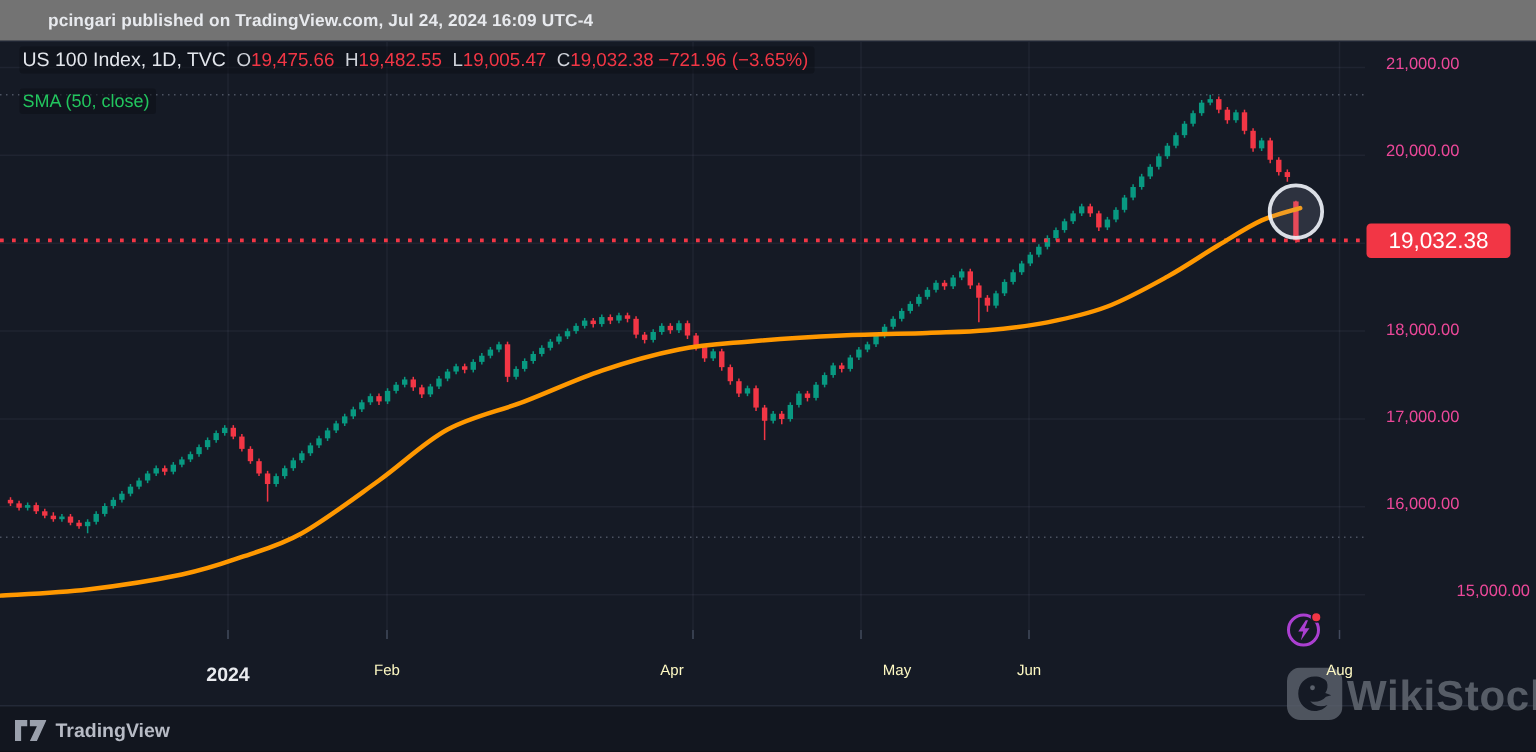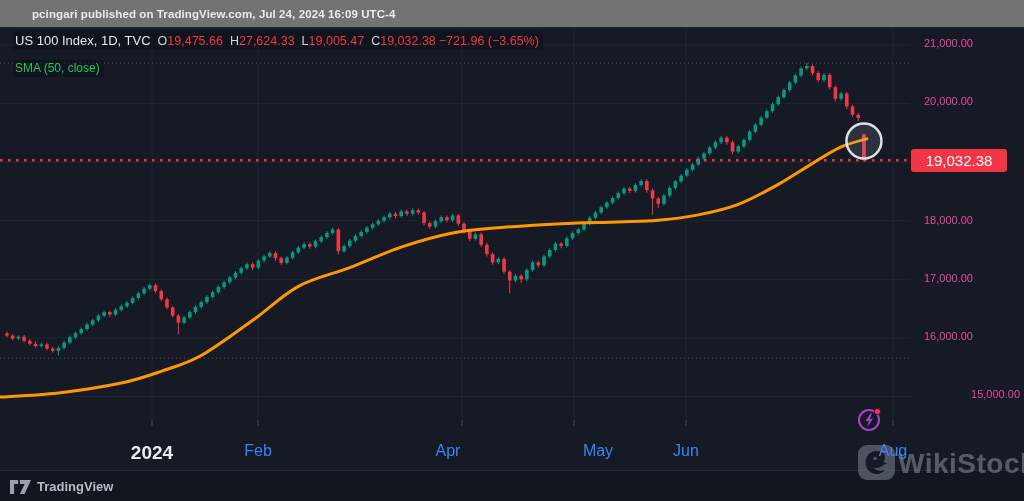--- a/index.html
+++ b/index.html
@@ -24,22 +24,22 @@
   .legend-chg{font-size:12.5px;color:#f23645;margin-left:3px;}
   .legend-ind{font-size:12px;color:#22c55e;margin-top:10px;}
   .price-scale{position:absolute;left:910px;top:28px;width:114px;height:392px;z-index:5;}
   .ylabel{position:absolute;left:14px;width:96px;font-size:11px;color:#ec4899;}
   .price-badge{
     position:absolute;left:911px;top:149px;width:96px;height:23px;z-index:6;
     background:#f23645;border-radius:3px;color:#ffffff;font-size:15px;
     display:flex;align-items:center;justify-content:center;font-weight:400;
   }
   .time-scale{position:absolute;left:0;top:420px;width:910px;height:50px;z-index:6;}
-  .xlabel{position:absolute;top:22px;transform:translateX(-50%);font-size:16px;color:#3b82f6;}
-  .xlabel.year{font-size:19px;font-weight:700;color:#e8eaee;}
+  .xlabel{position:absolute;top:22px;transform:translateX(-50%);font-size:10px;color:#fef9c3;}
+  .xlabel.year{font-size:13px;font-weight:700;color:#e8eaee;}
   .footer{
     position:absolute;left:0;top:470px;width:1024px;height:31px;
     background:#12161f;border-top:1px solid #232937;z-index:3;
     display:flex;align-items:center;
   }
   .tv-brand{display:flex;align-items:center;margin-left:10px;text-align:right;}
   .tv-brand svg{margin-right:6px;}
   .tv-brand span{font-size:13px;font-weight:600;color:#b7bbc5;}
   .watermark{position:absolute;left:858px;top:445px;z-index:4;display:flex;align-items:flex-start;}
   .watermark-text{font-size:28px;font-weight:700;color:#60666f;opacity:.88;margin-left:3px;margin-top:3px;letter-spacing:.5px;}
@@ -382,21 +382,21 @@
       <line x1="893" x2="893" y1="420" y2="426" stroke="rgba(151,166,197,0.35)" stroke-width="1"></line>
       <circle cx="863.95" cy="141.07612" r="17.5" fill="rgba(173,181,196,0.16)" stroke="rgba(236,239,245,0.92)" stroke-width="2.5"></circle>
     </svg>
 
   <div class="legend">
     <div class="legend-row">
       <span class="legend-title">US 100 Index, 1D, TVC</span>
       <span class="legend-k">O</span>
         <span class="legend-v">19,475.66</span>
       <span class="legend-k">H</span>
-        <span class="legend-v">27,624.33</span>
+        <span class="legend-v">19,482.55</span>
       <span class="legend-k">L</span>
         <span class="legend-v">19,005.47</span>
       <span class="legend-k">C</span>
         <span class="legend-v">19,032.38</span>
       <span class="legend-chg">−721.96 (−3.65%)</span>
     </div>
     <div class="legend-row legend-ind">
       <span>SMA (50, close)</span>
     </div>
   </div>

